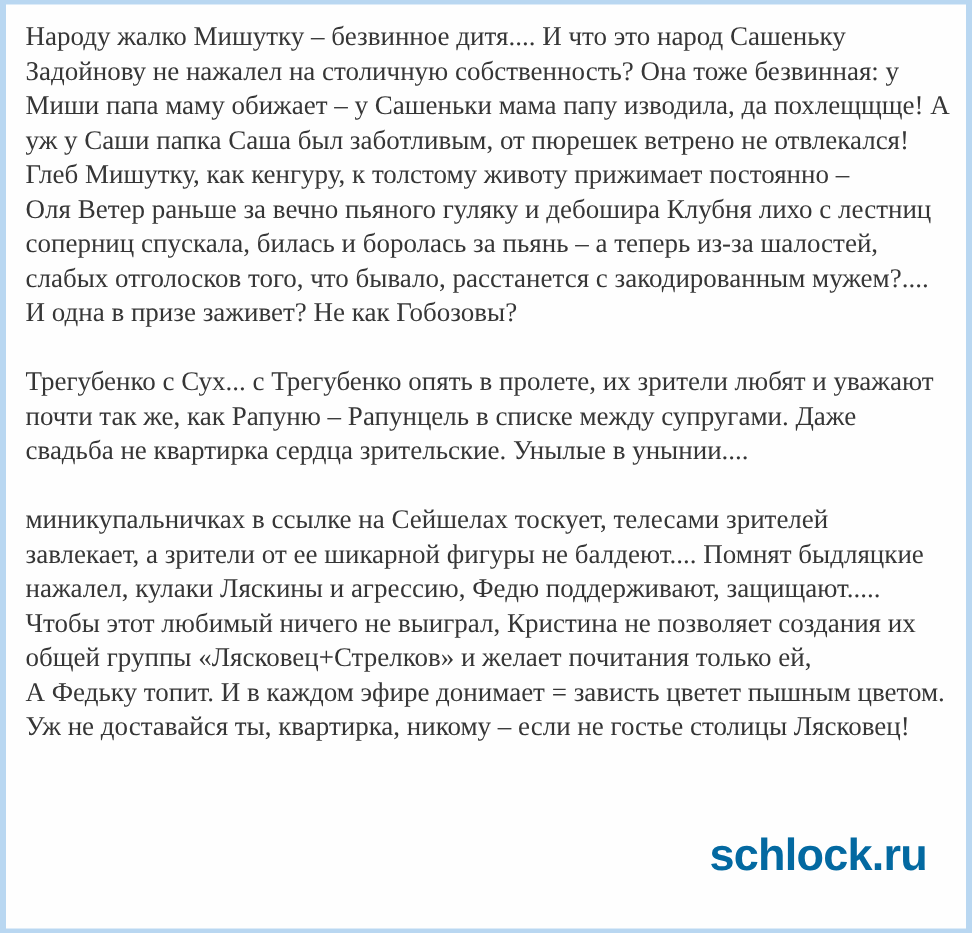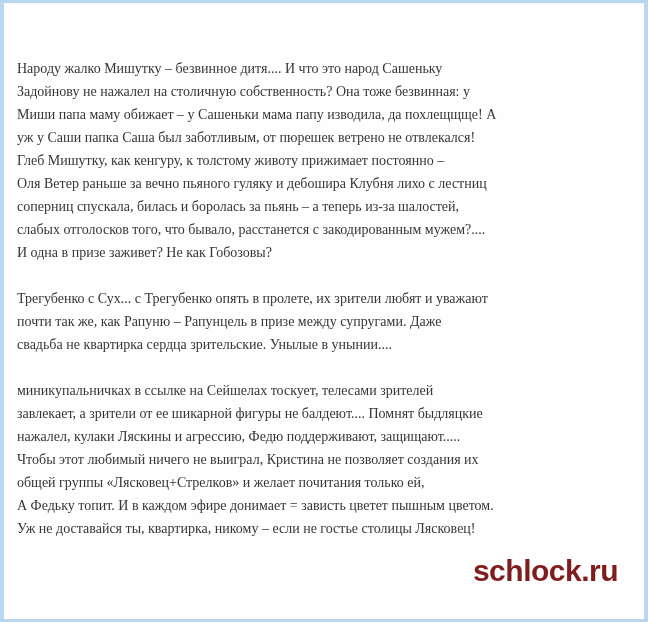--- a/index.html
+++ b/index.html
@@ -19,23 +19,22 @@
     width: 648px;
     height: 622px;
     border-style: solid;
     border-color: #b9d7f1;
     border-width: 3px 4px 3px 4px;
     background: #fefefe;
   }
   .article {
     padding: 10px 6px 0 13px;
     color: #363636;
-    font-size: 14px;
+    font-size: 18px;
     line-height: 23px;
-    margin-top: 44px;
   }
   .paragraph {
     margin: 0 0 23px 0;
   }
   .text-line {
     white-space: nowrap;
     overflow: visible;
   }
   .watermark {
     position: absolute;
@@ -63,32 +62,32 @@
       <div class="text-line">уж у Саши папка Саша был заботливым, от пюрешек ветрено не отвлекался!</div>
       <div class="text-line">Глеб Мишутку, как кенгуру, к толстому животу прижимает постоянно –</div>
       <div class="text-line">Оля Ветер раньше за вечно пьяного гуляку и дебошира Клубня лихо с лестниц</div>
       <div class="text-line">соперниц спускала, билась и боролась за пьянь – а теперь из-за шалостей,</div>
       <div class="text-line">слабых отголосков того, что бывало, расстанется с закодированным мужем?....</div>
       <div class="text-line">И одна в призе заживет? Не как Гобозовы?</div>
     </div>
 
     <div class="paragraph">
       <div class="text-line">Трегубенко с Сух... с Трегубенко опять в пролете, их зрители любят и уважают</div>
-      <div class="text-line">почти так же, как Рапуню – Рапунцель в призе между супругами. Даже</div>
+      <div class="text-line">почти так же, как Рапуню – Рапунцель в списке между супругами. Даже</div>
       <div class="text-line">свадьба не квартирка сердца зрительские. Унылые в унынии....</div>
     </div>
 
     <div class="paragraph">
       <div class="text-line">миникупальничках в ссылке на Сейшелах тоскует, телесами зрителей</div>
       <div class="text-line">завлекает, а зрители от ее шикарной фигуры не балдеют.... Помнят быдляцкие</div>
       <div class="text-line">нажалел, кулаки Ляскины и агрессию, Федю поддерживают, защищают.....</div>
       <div class="text-line">Чтобы этот любимый ничего не выиграл, Кристина не позволяет создания их</div>
       <div class="text-line">общей группы «Лясковец+Стрелков» и желает почитания только ей,</div>
       <div class="text-line">А Федьку топит. И в каждом эфире донимает = зависть цветет пышным цветом.</div>
       <div class="text-line">Уж не доставайся ты, квартирка, никому – если не гостье столицы Лясковец!</div>
     </div>
 
 
   </div>
 
-  <div class="watermark" style="color: #7f1d1d;">schlock.ru</div>
+  <div class="watermark" style="color: #0369a1;">schlock.ru</div>
 
 </div>
 
 </body></html>

